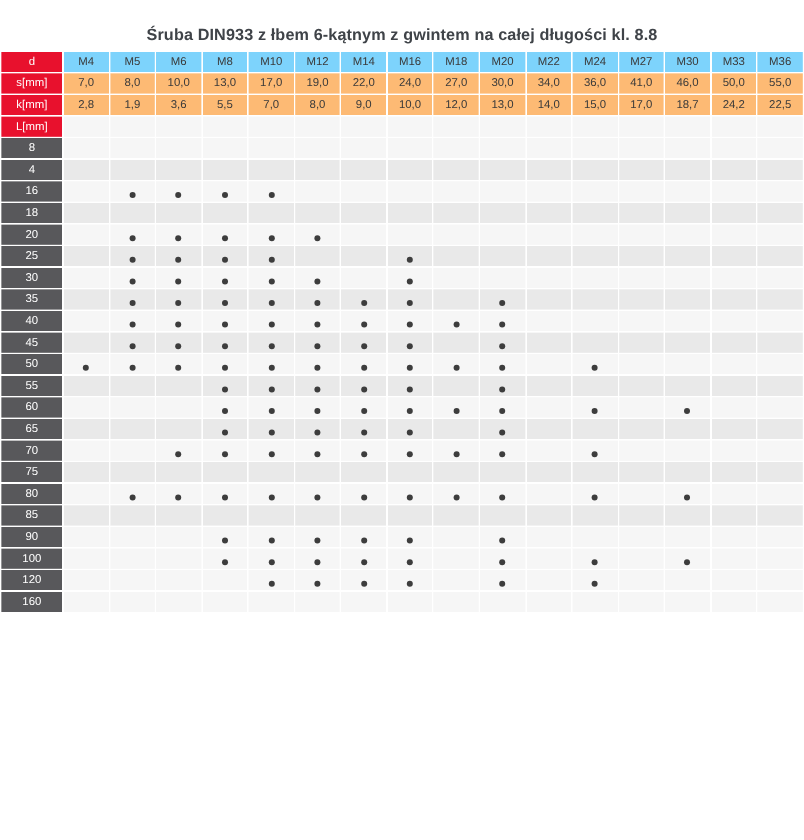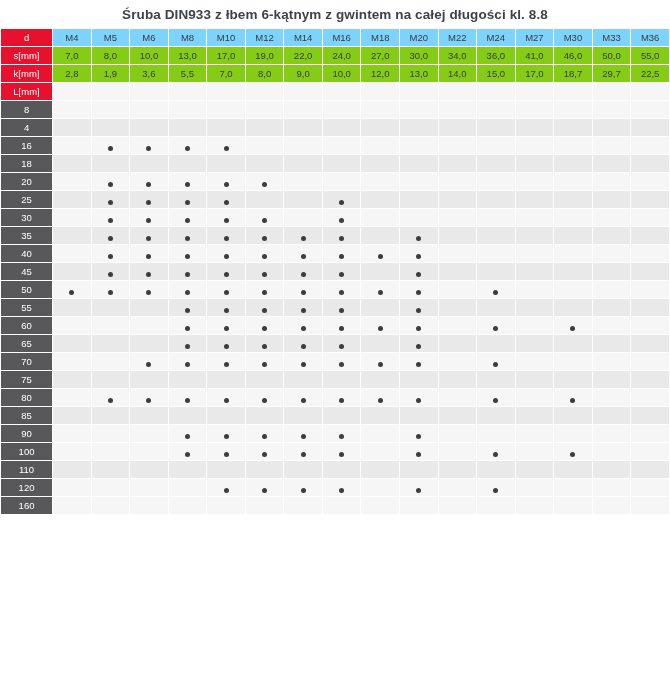--- a/index.html
+++ b/index.html
@@ -18,21 +18,21 @@
     width: 670px;
     height: 700px;
     position: relative;
     background: #ffffff;
   }
   .title {
     text-align: center;
     font-size: 13.5px;
     font-weight: bold;
     color: #3f4348;
-    padding: 7px 0 6px 0;
+    padding: 21px 0 6px 0;
     letter-spacing: 0.1px;
   }
   table.grid {
     border-collapse: collapse;
     table-layout: fixed;
     width: 670px;
   }
   table.grid td, table.grid th {
     padding: 0;
     margin: 0;
@@ -63,21 +63,21 @@
     font-weight: bold;
     text-align: center;
   }
   td.colhead {
     background: #7dd3fc;
     color: #3a3a3a;
     font-size: 9.5px;
     font-weight: bold;
   }
   td.val {
-    background: #84cc16;
+    background: #fdba74;
     color: #3a3a3a;
     font-size: 9.5px;
   }
   td.cell {
     background: #e9e9e9;
   }
   td.cell.alt {
     background: #f6f6f6;
   }
   .dot {
@@ -164,21 +164,21 @@
           <td class="val">7,0</td>
           <td class="val">8,0</td>
           <td class="val">9,0</td>
           <td class="val">10,0</td>
           <td class="val">12,0</td>
           <td class="val">13,0</td>
           <td class="val">14,0</td>
           <td class="val">15,0</td>
           <td class="val">17,0</td>
           <td class="val">18,7</td>
-          <td class="val">29,7</td>
+          <td class="val">24,2</td>
           <td class="val">22,5</td>
         </tr>
         <tr>
           <td class="redhead">L[mm]</td>
           <td class="cell alt"></td>
           <td class="cell alt"></td>
           <td class="cell alt"></td>
           <td class="cell alt"></td>
           <td class="cell alt"></td>
           <td class="cell alt"></td>
@@ -787,39 +787,20 @@
           <td class="cell alt"></td>
           <td class="cell alt">
             <span class="dot"></span>
           </td>
           <td class="cell alt"></td>
           <td class="cell alt">
             <span class="dot"></span>
           </td>
           <td class="cell alt"></td>
           <td class="cell alt"></td>
-        </tr>
-        <tr>
-          <td class="rowhead">110</td>
-          <td class="cell"></td>
-          <td class="cell"></td>
-          <td class="cell"></td>
-          <td class="cell"></td>
-          <td class="cell"></td>
-          <td class="cell"></td>
-          <td class="cell"></td>
-          <td class="cell"></td>
-          <td class="cell"></td>
-          <td class="cell"></td>
-          <td class="cell"></td>
-          <td class="cell"></td>
-          <td class="cell"></td>
-          <td class="cell"></td>
-          <td class="cell"></td>
-          <td class="cell"></td>
         </tr>
         <tr>
           <td class="rowhead">120</td>
           <td class="cell alt"></td>
           <td class="cell alt"></td>
           <td class="cell alt"></td>
           <td class="cell alt"></td>
           <td class="cell alt">
             <span class="dot"></span>
           </td>

